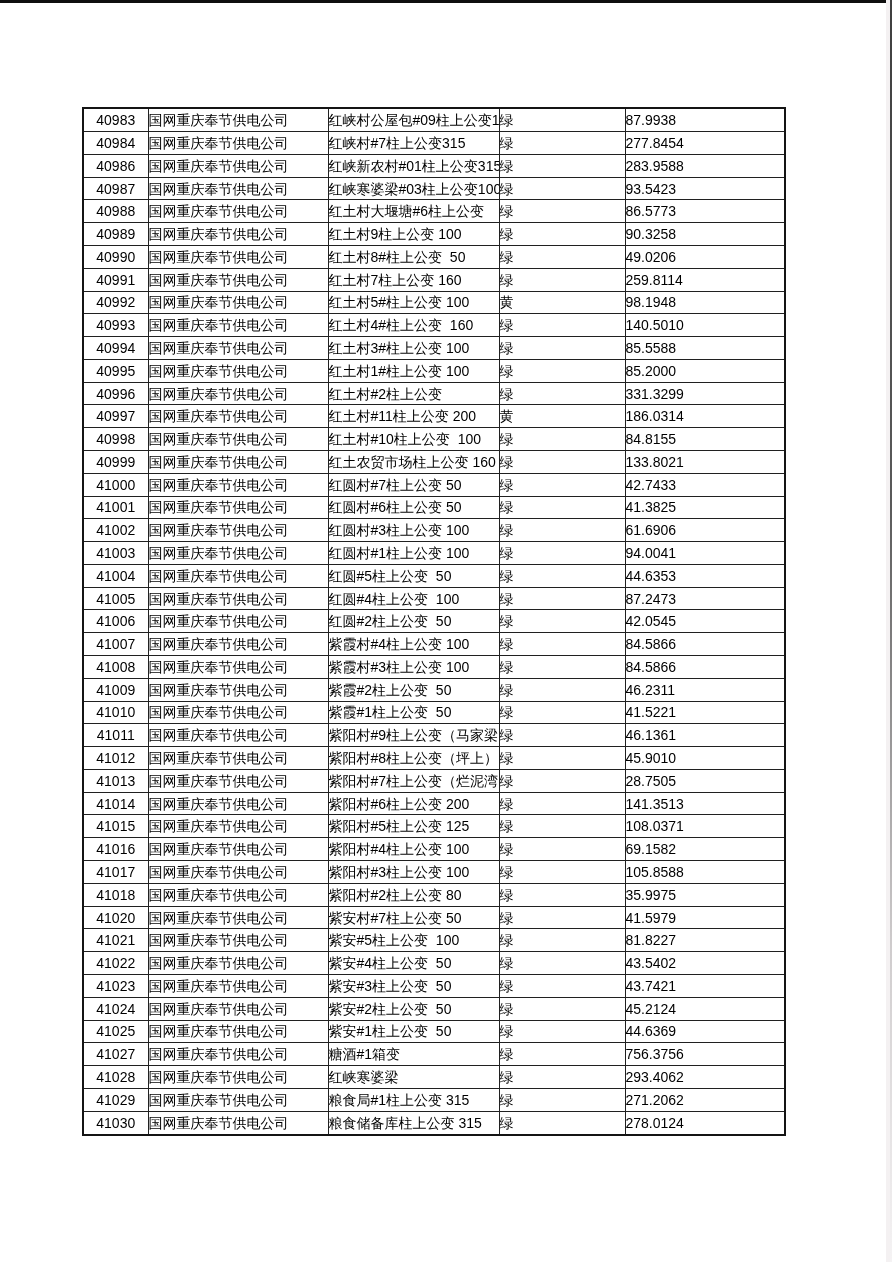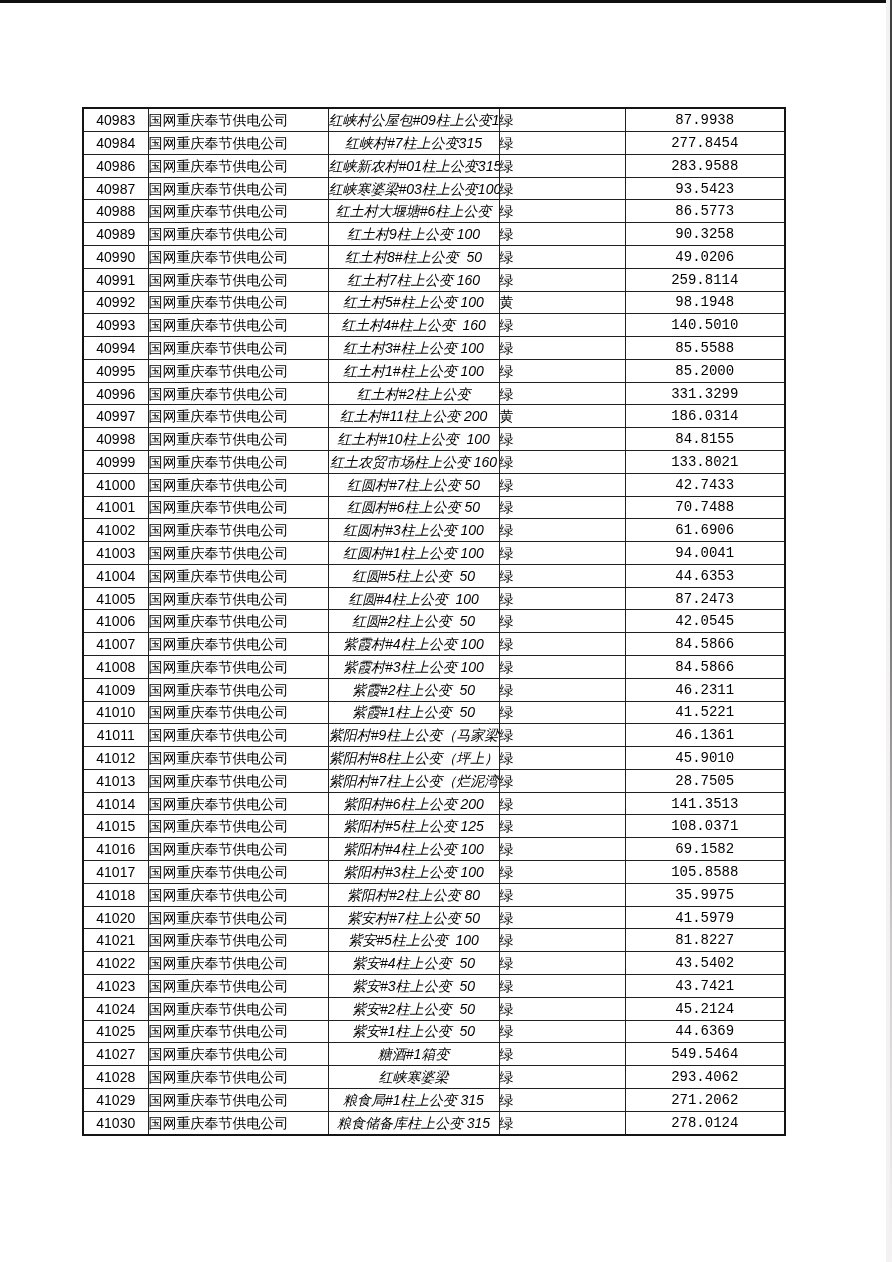--- a/index.html
+++ b/index.html
@@ -51,23 +51,23 @@
   table.sheet td {
     border: 1.5px solid #202020;
     overflow: hidden;
     white-space: pre;
     line-height: 1;
     padding: 0;
     vertical-align: middle;
   }
   td.c-id    { text-align: center; }
   td.c-co    { text-align: left; padding-left: 3px; margin-top: 20px; }
-  td.c-name  { text-align: center; padding-left: 3px; font-style: italic; }
+  td.c-name  { text-align: left; padding-left: 3px; }
   td.c-stat  { text-align: left; padding-left: 3px; }
-  td.c-val   { text-align: center; font-family: Liberation Mono, monospace; }
+  td.c-val   { text-align: left; }
 </style>
 </head>
 <body>
 
 <div class="page">
   <div class="top-edge-line"></div>
   <div class="scan-edge-light"></div>
   <div class="scan-edge-dark"></div>
 
   <table class="sheet">
@@ -197,21 +197,21 @@
         <td class="c-co">国网重庆奉节供电公司</td>
         <td class="c-name">红圆村#7柱上公变 50</td>
         <td class="c-stat">绿</td>
         <td class="c-val">42.7433</td>
       </tr>
         <tr>
         <td class="c-id">41001</td>
         <td class="c-co">国网重庆奉节供电公司</td>
         <td class="c-name">红圆村#6柱上公变 50</td>
         <td class="c-stat">绿</td>
-        <td class="c-val">70.7488</td>
+        <td class="c-val">41.3825</td>
       </tr>
         <tr>
         <td class="c-id">41002</td>
         <td class="c-co">国网重庆奉节供电公司</td>
         <td class="c-name">红圆村#3柱上公变 100</td>
         <td class="c-stat">绿</td>
         <td class="c-val">61.6906</td>
       </tr>
         <tr>
         <td class="c-id">41003</td>
@@ -365,21 +365,21 @@
         <td class="c-co">国网重庆奉节供电公司</td>
         <td class="c-name">紫安#1柱上公变  50</td>
         <td class="c-stat">绿</td>
         <td class="c-val">44.6369</td>
       </tr>
         <tr>
         <td class="c-id">41027</td>
         <td class="c-co">国网重庆奉节供电公司</td>
         <td class="c-name">糖酒#1箱变</td>
         <td class="c-stat">绿</td>
-        <td class="c-val">549.5464</td>
+        <td class="c-val">756.3756</td>
       </tr>
         <tr>
         <td class="c-id">41028</td>
         <td class="c-co">国网重庆奉节供电公司</td>
         <td class="c-name">红峡寒婆梁</td>
         <td class="c-stat">绿</td>
         <td class="c-val">293.4062</td>
       </tr>
         <tr>
         <td class="c-id">41029</td>

